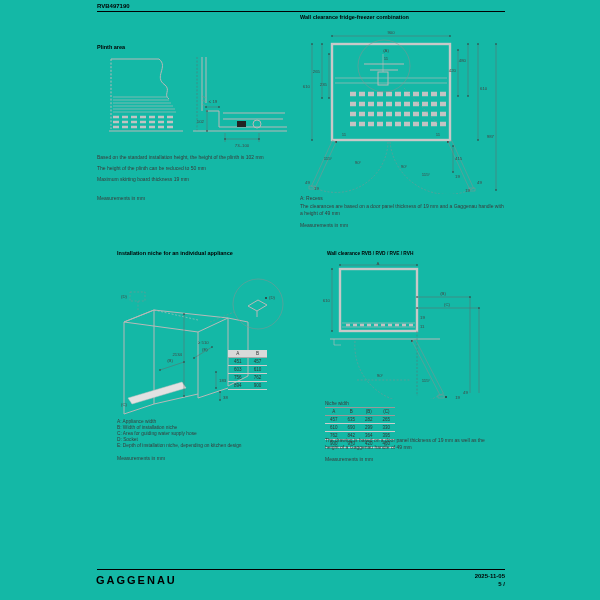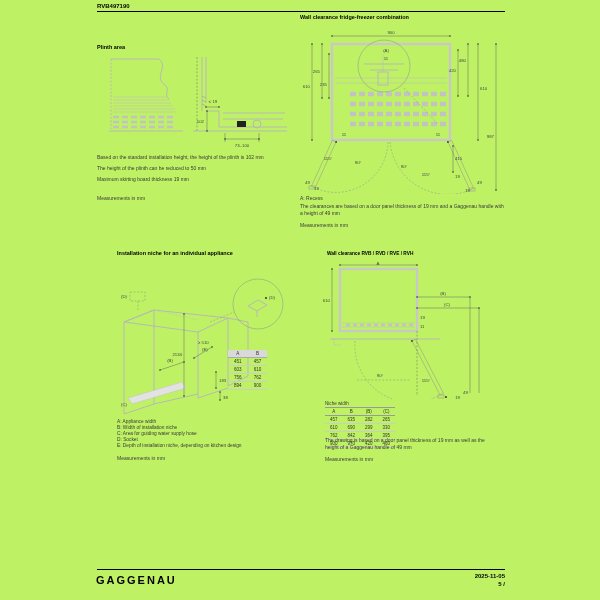--- a/index.html
+++ b/index.html
@@ -1,16 +1,16 @@
 <!DOCTYPE html>
 <html><head>
 <meta charset="utf-8">
 <style>
   html,body{margin:0;padding:0;background:#e8e8e8;}
-  .page{position:relative;width:600px;height:600px;background:#bef264;
+  .page{position:relative;width:600px;height:600px;background:#14b8a6;
         font-family:"Liberation Sans",sans-serif;color:#333;overflow:hidden;}
   .abs{position:absolute;}
   .rule{position:absolute;height:1px;background:#000;}
   .doc-code{font-size:6px;font-weight:bold;color:#000;}
   .sec-title{font-size:5.5px;font-weight:bold;color:#000;}
   .sec-title-sm{font-size:4.8px;font-weight:bold;color:#000;}
   .cap{font-size:5px;color:#3a3a3a;line-height:1.35;}
   .meas{font-size:5px;color:#3a3a3a;}
   .legend-line{font-size:4.8px;color:#3a3a3a;line-height:1.25;}
   

